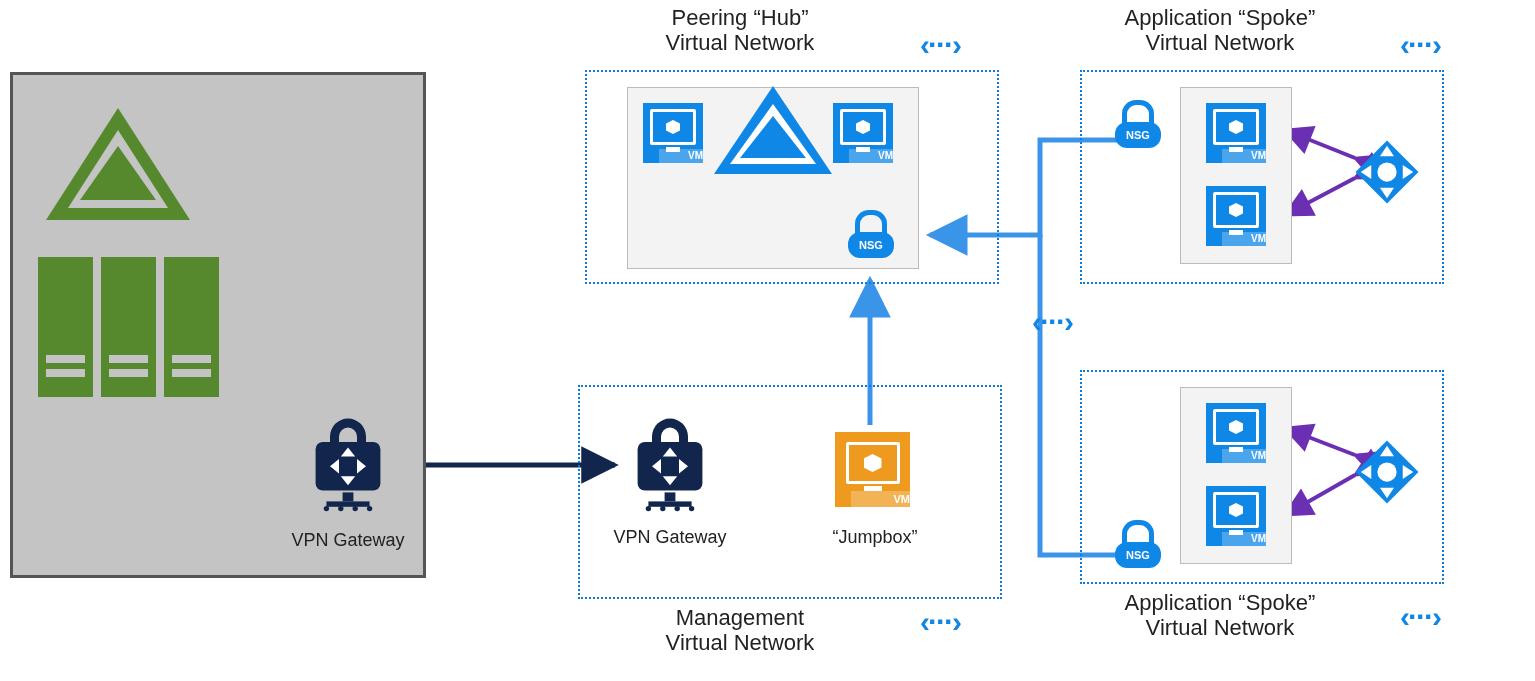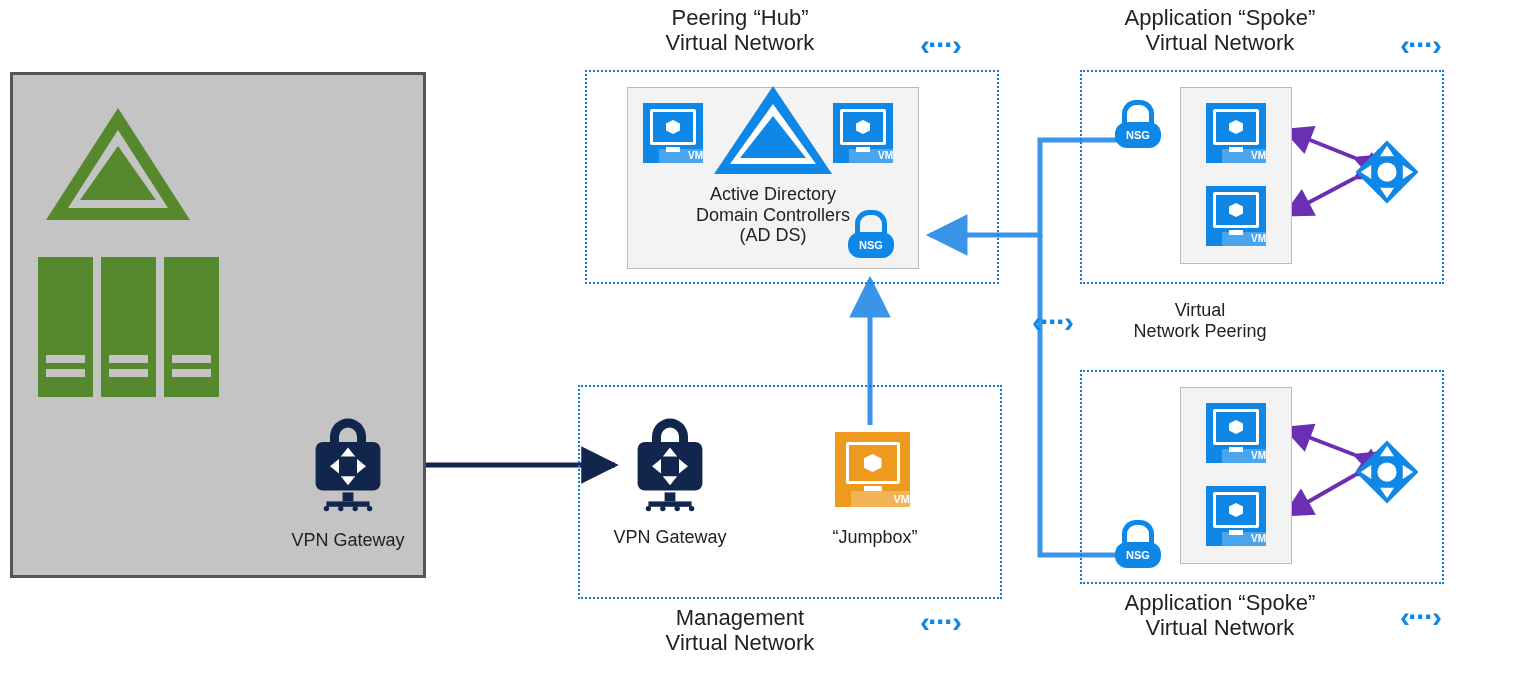--- a/index.html
+++ b/index.html
@@ -182,25 +182,20 @@
           </div>
           <div class="stand"></div>
         <div class="tag">VM</div>
       </div>
 
       <svg style="position:absolute; left:80px; top:-6px; width:130px; height:100px;">
         <polygon points="65,4 124,92 6,92" fill="#0f87e6"></polygon>
         <polygon points="65,22 108,82 22,82" fill="#fff"></polygon>
         <polygon points="65,34 98,76 32,76" fill="#0f87e6"></polygon>
       </svg>
-      <div class="lbl small" style="left:0; top:96px; width:290px;">
-        <span>Active Directory</span><br>
-        <span>Domain Controllers</span><br>
-        <span>(AD DS)</span>
-      </div>
     </div>
   </div>
   <div class="nsg" style="left:848px; top:210px;">
     <div class="shackle"></div>
       <div class="body">NSG</div>
   </div>
 
   <div class="vnet" style="left:578px; top:385px; width:420px; height:210px;">
     <div class="gw" style="left:45px; top:18px;">
       <svg viewBox="0 0 100 120">
@@ -311,18 +306,14 @@
     <div class="shackle"></div>
       <div class="body">NSG</div>
   </div>
   <div class="lbl" style="left:1065px; top:590px; width:310px;">
     <span>Application “Spoke”</span><br>
     <span>Virtual Network</span>
   </div>
   <div class="peer" style="left:1400px; top:600px;">‹···›</div>
 
   <div class="peer" style="left:1032px; top:305px;">‹···›</div>
-  <div class="lbl small" style="left:1100px; top:300px; width:200px; text-align:center;">
-    <span>Virtual</span><br>
-    <span>Network Peering</span>
-  </div>
 
 </div>
 
 </body></html>

